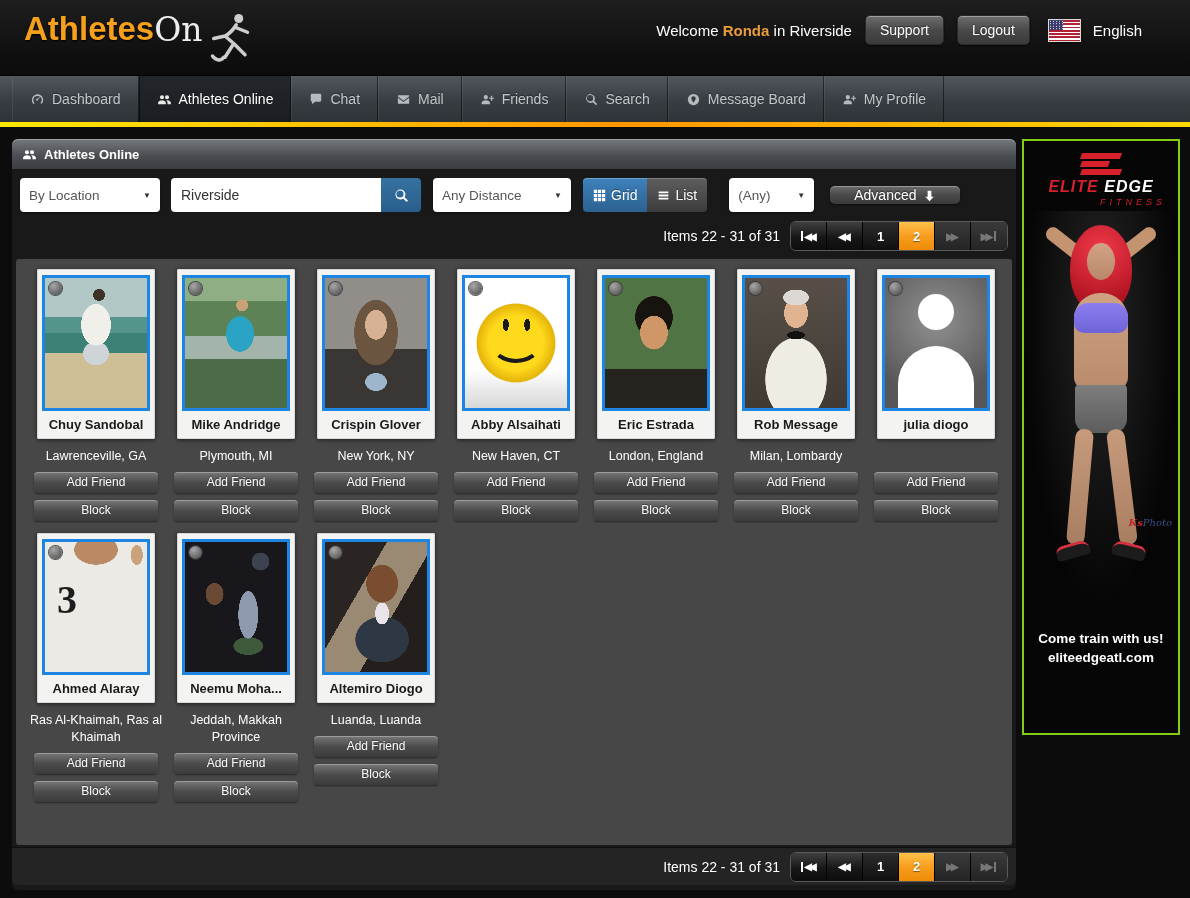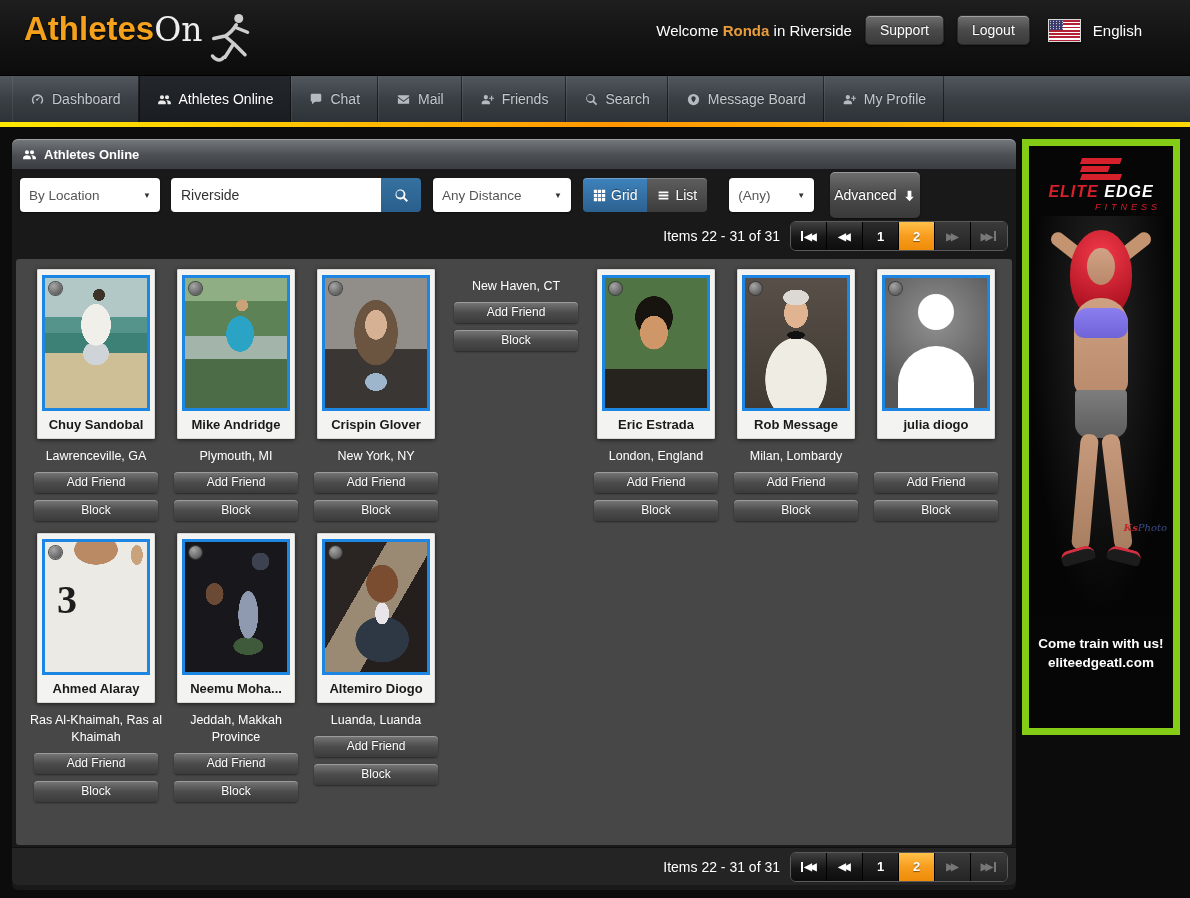--- a/index.html
+++ b/index.html
@@ -105,21 +105,21 @@
     border-radius:4px 0 0 4px;
     background:linear-gradient(180deg,#3e82bc 0%,#2b6190 100%);
     box-shadow:inset 0 1px 0 rgba(255,255,255,.25);
   }
   .toggle-list {
     border-radius:0 4px 4px 0;
     background:linear-gradient(180deg,#5e5e5e 0%,#3c3c3c 100%);
     box-shadow:inset 0 1px 0 rgba(255,255,255,.2);
   }
   .advanced-btn {
-    height:46px; padding:0 4px; display:flex; align-items:center; gap:6px;
+    height:18px; padding:0 24px; display:flex; align-items:center; gap:6px;
     border-radius:5px; color:#fff; font-size:14px; cursor:pointer;
     background:linear-gradient(180deg,#6d6d6d 0%,#4a4a4a 50%,#3a3a3a 100%);
     box-shadow:inset 0 1px 0 rgba(255,255,255,.3), 0 1px 2px rgba(0,0,0,.6);
     text-shadow:0 -1px 1px rgba(0,0,0,.5);
   }
   .pagination-row {
     display:flex; justify-content:flex-end; align-items:center; gap:10px;
     padding:9px 8px 7px 0;
   }
   .pg-summary { font-size:14px; color:#fff; }
@@ -242,21 +242,21 @@
     radial-gradient(ellipse 15px 9px at 62% 80%, #3f5a3a 98%, transparent),
     linear-gradient(180deg,#17171c 0% 100%); }
   .p-altemiro { background:
     radial-gradient(ellipse 16px 19px at 56% 32%, #7a4c30 98%, transparent),
     radial-gradient(ellipse 7px 11px at 56% 55%, #e8e4ea 98%, transparent),
     radial-gradient(ellipse 27px 23px at 56% 75%, #2e3744 98%, transparent),
     linear-gradient(120deg,#2a2522 0% 35%,#9a8a74 35% 62%,#241f1c 62% 100%); }
   
   .ad-panel {
     position:absolute; left:1022px; top:139px; width:158px; height:596px;
-    background:#060606; border:7px solid #84cc16; cursor:pointer;
+    background:#060606; border:2px solid #84cc16; cursor:pointer;
   }
   .ad-logo { padding-top:12px; text-align:center; position:relative; }
   .ad-emblem { width:40px; margin:0 auto 3px auto; }
   .ad-emblem span {
     display:block; height:6px; background:#d6202c; margin-bottom:2px; transform:skewX(-20deg);
   }
   .ad-emblem span:nth-child(2) { width:70%; }
   .ad-wordline { font-size:16px; font-weight:bold; font-style:italic; letter-spacing:1px; }
   .ad-elite { color:#d6202c; }
   .ad-edge { color:#fff; }
@@ -521,20 +521,27 @@
         <span class="photo-label"></span>
       </div>
       <div class="pname">Crispin Glover</div>
     </div>
     <div class="loc">New York, NY</div>
     <div class="btn-sm">Add Friend</div>
     <div class="btn-sm">Block</div>
   </div>
 
   <div class="cell">
+    <div class="polaroid">
+      <div class="frame p-smiley">
+        <span class="status-dot"></span>
+        <span class="photo-label"></span>
+      </div>
+      <div class="pname">Abby Alsaihati</div>
+    </div>
     <div class="loc">New Haven, CT</div>
     <div class="btn-sm">Add Friend</div>
     <div class="btn-sm">Block</div>
   </div>
 
   <div class="cell">
     <div class="polaroid">
       <div class="frame p-estrada">
         <span class="status-dot"></span>
         <span class="photo-label"></span>

